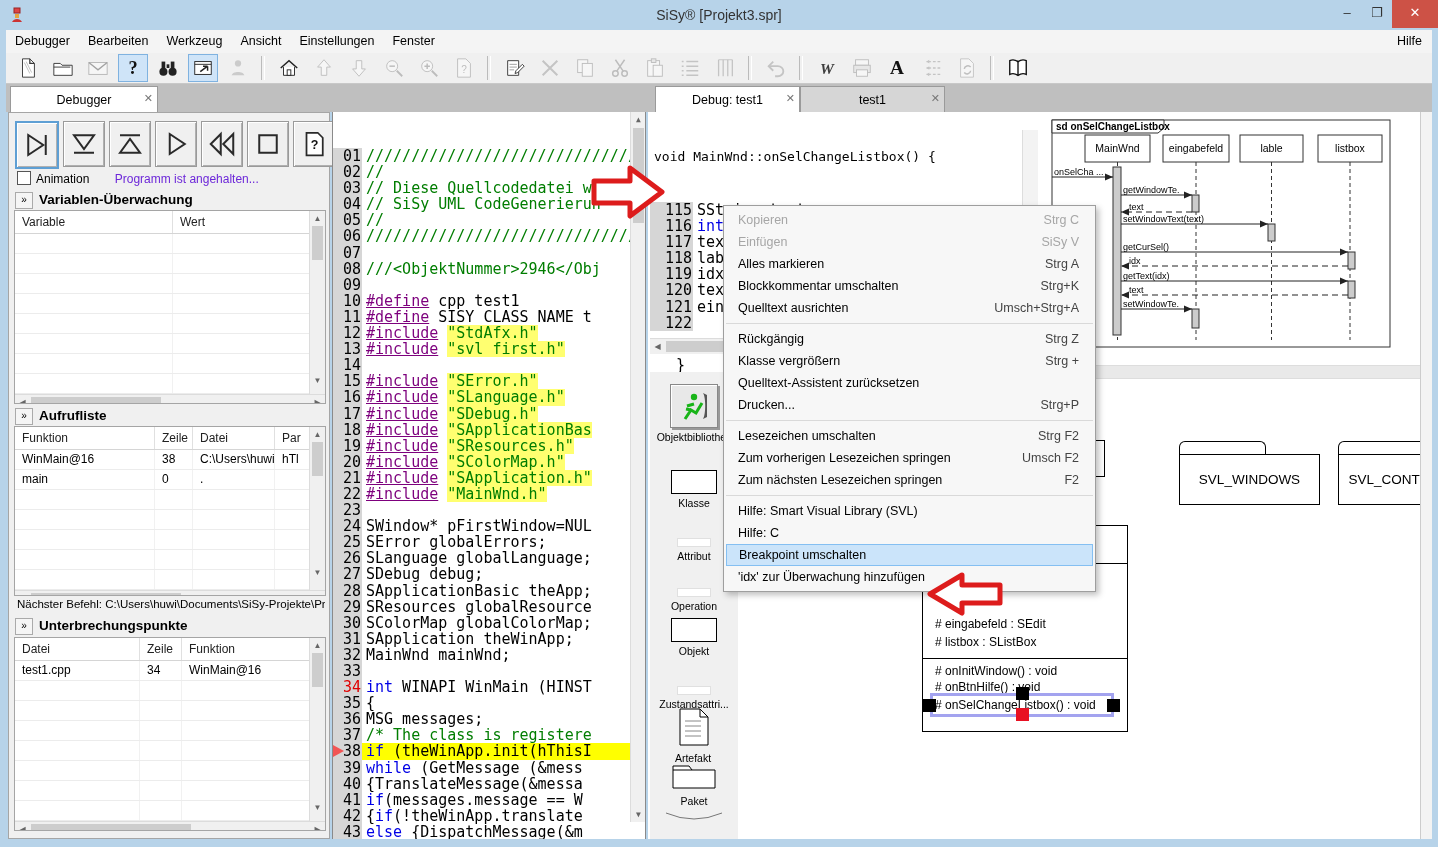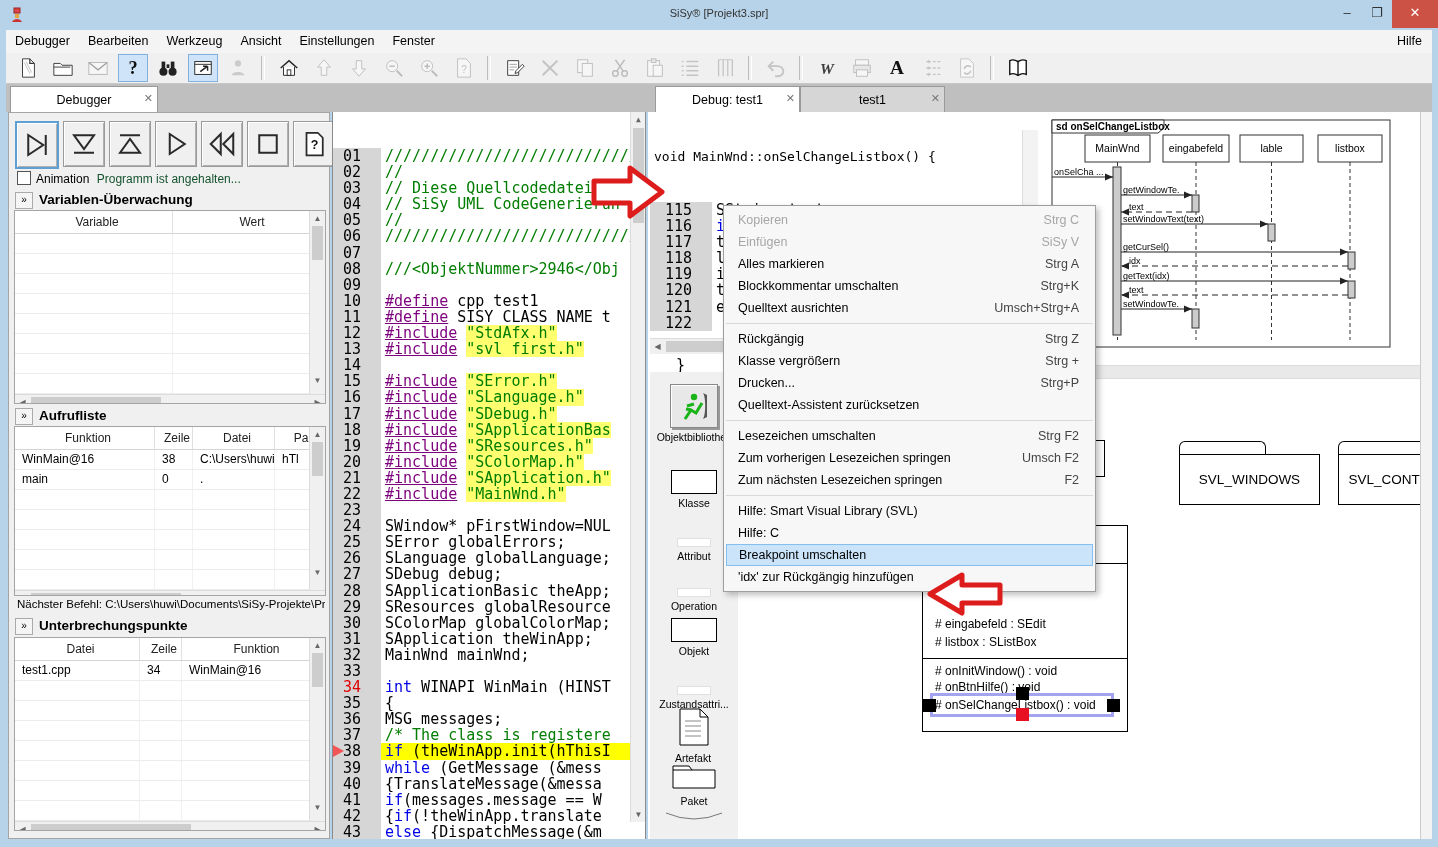--- a/index.html
+++ b/index.html
@@ -1,21 +1,21 @@
 <!DOCTYPE html>
 <html><head>
 <meta charset="utf-8">
 <style>
   html,body{margin:0;padding:0;background:#888;}
   #screen{position:relative;width:1438px;height:847px;background:#b7d3e9;overflow:hidden;
           font-family:"Liberation Sans",sans-serif;color:#000;}
   .abs{position:absolute;}
   
   #titlebar{left:0;top:0;width:1438px;height:30px;}
-  #title-text{width:100%;text-align:center;top:7px;font-size:11px;color:#333;}
+  #title-text{width:100%;text-align:center;top:7px;font-size:14px;color:#333;}
   .wbtn{top:0;height:28px;width:30px;text-align:center;line-height:26px;font-size:13px;color:#333;}
   #btn-close{width:46px;background:#cd5246;color:#fff;}
   #menubar{left:6px;top:30px;width:1426px;height:23px;background:#f4f4f4;border-bottom:1px solid #e2e2e2;}
   .menu-item{display:inline-block;padding:4px 9px 0 9px;font-size:12.5px;}
   #menu-right{right:10px;top:4px;font-size:12.5px;}
   #toolbar{left:6px;top:53px;width:1426px;height:31px;background:#f0f0f0;border-bottom:1px solid #c8c8c8;
            display:flex;align-items:center;padding-left:4px;box-sizing:border-box;}
   .ticon{width:28px;height:26px;margin:0 2.5px;display:flex;align-items:center;justify-content:center;border:1px solid transparent;}
   .ticon svg{width:22px;height:22px;}
   .ticon.pressed{background:#cfe4f8;border-color:#7fb2e0;}
@@ -29,39 +29,39 @@
   .tab.active{background:#fff;}
   .tab.inactive{background:#d6d6d6;}
   #left-panel{left:8px;top:112px;width:322px;height:727px;background:#f0f0f0;border:1px solid #a5a5a5;box-sizing:border-box;}
   #dbg-buttons{left:6px;top:8px;height:46px;display:flex;}
   .dbtn{width:40px;height:44px;margin-right:4px;background:#f0f0f0;border:1px solid #9a9a9a;
         box-shadow:inset 1px 1px 0 #fff, inset -1px -1px 0 #b0b0b0;display:flex;align-items:center;justify-content:center;}
   .dbtn.focus{border:2px solid #5e9fd4;}
   .dbtn svg{width:30px;height:30px;}
   #anim-row{left:8px;top:58px;font-size:12px;}
   #anim-box{display:inline-block;width:12px;height:12px;border:1px solid #555;background:#fff;vertical-align:-2px;margin-right:5px;}
-  #dbg-status{color:#14532d;margin-left:4px;}
+  #dbg-status{color:#6d28d9;margin-left:22px;}
   .sect-head{left:6px;font-size:13.5px;font-weight:bold;}
   .chev{display:inline-block;width:16px;height:15px;border:1px solid #aaa;background:#f5f5f5;font-size:10px;font-weight:normal;
         text-align:center;line-height:14px;margin-right:6px;vertical-align:1px;}
   .dtable{background:#fff;border:1px solid #a5a5a5;font-size:12px;overflow:hidden;}
   .trow{display:flex;border-bottom:1px solid #ececec;height:19px;line-height:19px;}
   .trow.head{border-bottom:1px solid #d5d5d5;height:22px;line-height:22px;color:#222;}
   .tcell{padding-left:7px;box-sizing:border-box;overflow:hidden;white-space:nowrap;border-right:1px solid #f1f1f1;}
-  .head .tcell{border-right:1px solid #e0e0e0;text-align:center;}
+  .head .tcell{border-right:1px solid #e0e0e0;}
   .sbar-v{position:absolute;right:0;top:0;width:15px;bottom:0;background:#f0f0f0;border-left:1px solid #dcdcdc;}
   .sbar-h{height:15px;background:#f0f0f0;border-top:1px solid #dcdcdc;position:relative;}
   .sthumb{position:absolute;background:#cdcdcd;}
   .sarrow{position:absolute;font-size:8px;color:#666;text-align:center;width:15px;line-height:15px;}
   #next-cmd{left:8px;font-size:11.5px;white-space:nowrap;overflow:hidden;width:308px;}
   
   .codefont{font-family:"DejaVu Sans Mono",monospace;font-size:15px;white-space:pre;}
   #editor-mid{left:332px;top:112px;width:314px;height:727px;background:#fff;border-left:1px solid #8a8a8a;border-right:1px solid #8a8a8a;box-sizing:border-box;overflow:hidden;}
   .cl{position:relative;height:16.1px;line-height:16.1px;display:flex;}
-  .ln{width:28px;text-align:right;padding-right:20px;background:#d6d6d6;flex:none;}
+  .ln{width:28px;text-align:right;padding-right:1px;background:#d6d6d6;flex:none;}
   .lncode{padding-left:4px;flex:1;overflow:hidden;}
   .seg-c{color:#007d00;} .seg-p{color:#7d007d;text-decoration:underline;} .seg-k{color:#0000e6;} .seg-t{color:#000;}
   .seg-y{color:#007d00;background:#ffff70;}
   .ln-red{color:#e00000;}
   .bp-marker{position:absolute;left:0;top:2px;width:0;height:0;border-left:11px solid #f25555;
              border-top:6px solid transparent;border-bottom:6px solid transparent;}
   #editor-right{left:650px;top:112px;width:388px;height:226px;background:#fff;overflow:hidden;}
   #er-header{font-family:"DejaVu Sans Mono",monospace;font-size:13px;height:18px;line-height:18px;padding-left:4px;}
   #editor-right .ln{width:42px;}
   #er-footer{left:676px;top:356px;font-family:"DejaVu Sans Mono",monospace;font-size:15px;}
@@ -723,26 +723,26 @@
       <div class="msep"></div>
       <div class="mi">
         <span>Rückgängig</span>
         <span class="sc">Strg Z</span>
       </div>
       <div class="mi">
         <span>Klasse vergrößern</span>
         <span class="sc">Strg +</span>
       </div>
       <div class="mi">
+        <span>Quelltext-Assistent zurücksetzen</span>
+        <span class="sc"></span>
+      </div>
+      <div class="mi">
         <span>Drucken...</span>
         <span class="sc">Strg+P</span>
-      </div>
-      <div class="mi">
-        <span>Quelltext-Assistent zurücksetzen</span>
-        <span class="sc"></span>
       </div>
       <div class="msep"></div>
       <div class="mi">
         <span>Lesezeichen umschalten</span>
         <span class="sc">Strg F2</span>
       </div>
       <div class="mi">
         <span>Zum vorherigen Lesezeichen springen</span>
         <span class="sc">Umsch F2</span>
       </div>
@@ -757,21 +757,21 @@
       </div>
       <div class="mi">
         <span>Hilfe: C</span>
         <span class="sc"></span>
       </div>
       <div class="mi hl">
         <span>Breakpoint umschalten</span>
         <span class="sc"></span>
       </div>
       <div class="mi">
-        <span>'idx' zur Rückgängig hinzufügen</span>
+        <span>'idx' zur Überwachung hinzufügen</span>
         <span class="sc"></span>
       </div>
     </div>
 
   <svg class="abs red-arrow" style="left:592px;top:164px;z-index:60" width="74" height="56">
     <polygon points="2,17 38,17 38,4 70,28 38,52 38,39 2,39" fill="#fff" stroke="#dd1c1c" stroke-width="5" stroke-linejoin="round"></polygon>
   </svg>
   <svg class="abs red-arrow" style="left:926px;top:572px;z-index:60" width="78" height="44">
     <polygon points="74,13 36,13 36,3 4,22 36,41 36,31 74,31" fill="#fff" stroke="#dd1c1c" stroke-width="5" stroke-linejoin="round"></polygon>
   </svg>

